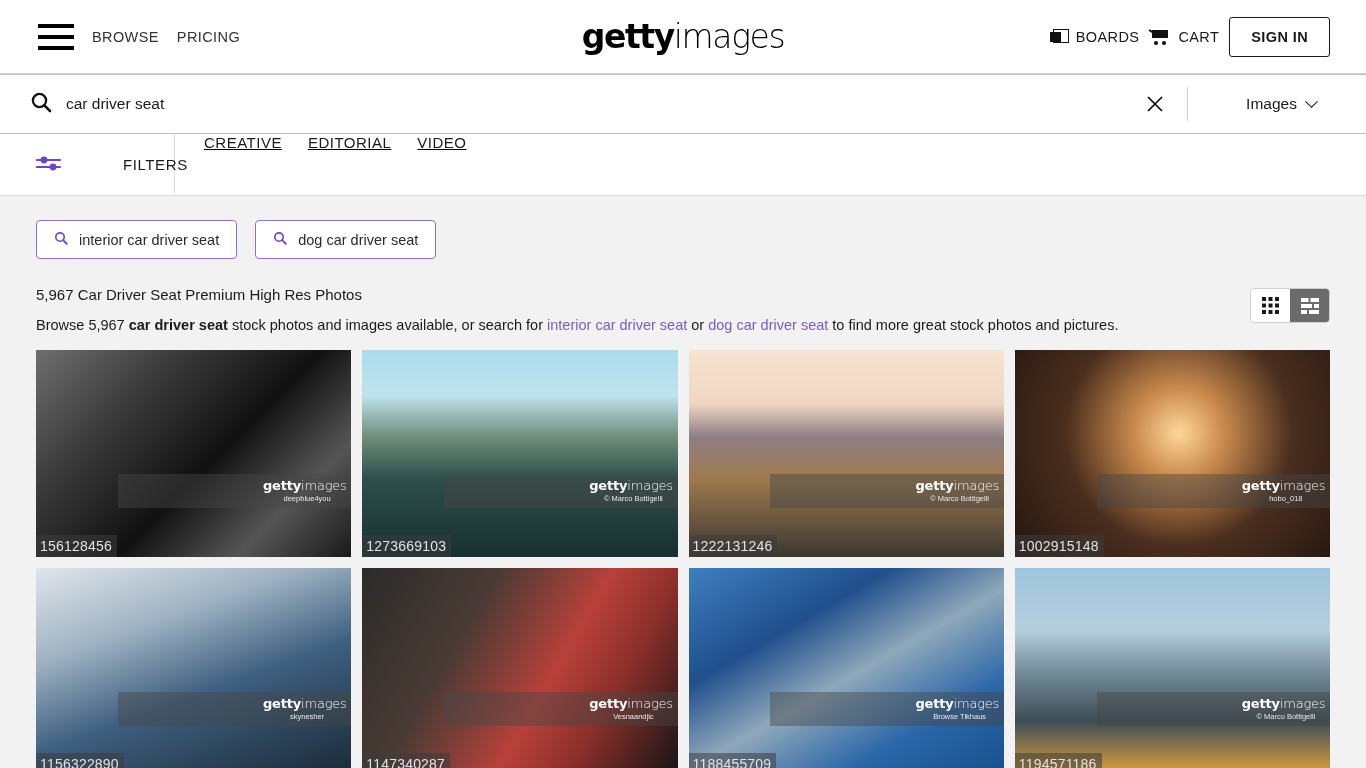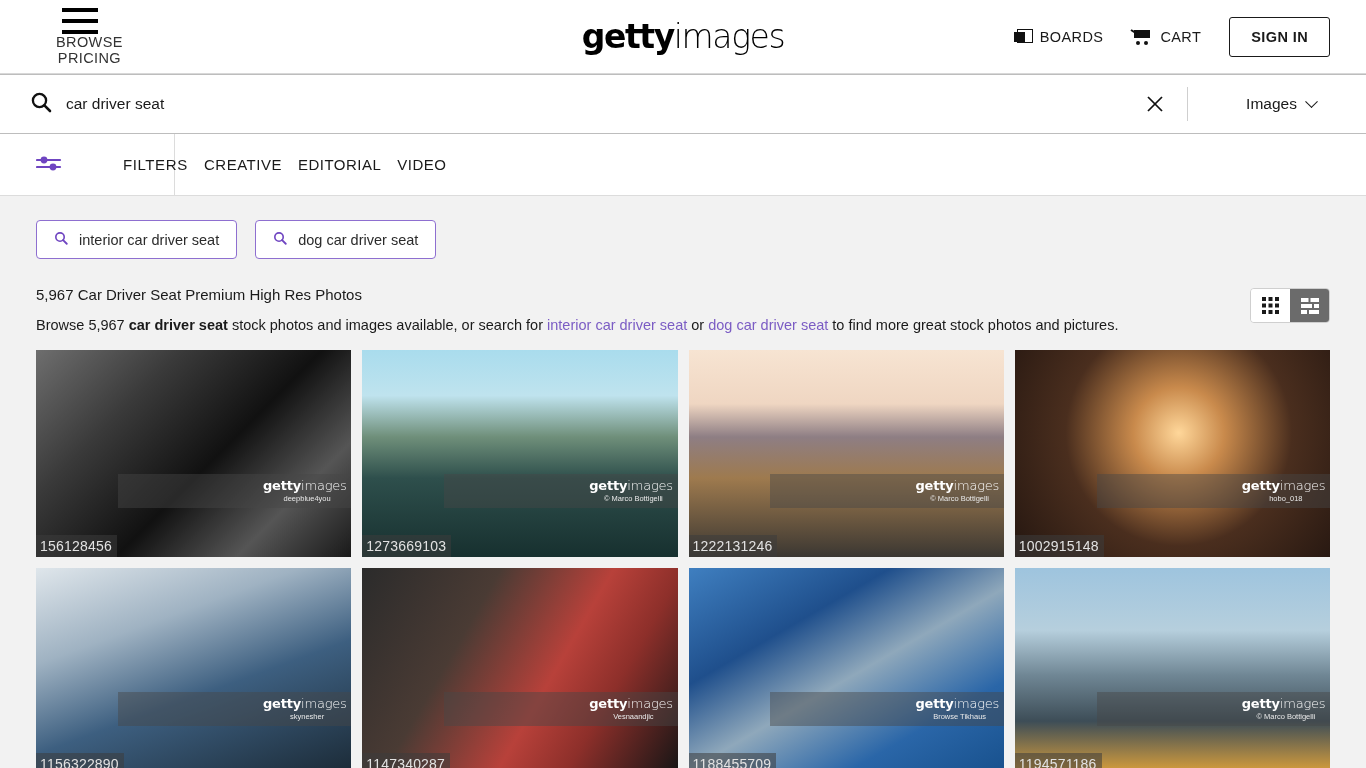--- a/index.html
+++ b/index.html
@@ -10,38 +10,38 @@
     overflow: hidden;
   }
 
   
   .header {
     height: 74px; background: #fff;
     border-bottom: 1px solid #d8d8d8;
     display: flex; align-items: center;
     position: relative;
   }
-  .hdr-left { display: flex; align-items: center; padding-left: 38px; gap: 0; flex-direction: column; }
+  .hdr-left { display: flex; align-items: center; padding-left: 38px; gap: 0; }
   .hamburger { width: 36px; height: 26px; display: flex; flex-direction: column;
     justify-content: space-between; cursor: pointer; }
   .hamburger span { display: block; height: 4px; background: #000; border-radius: 0; }
   .nav-link {
     font-size: 14.5px; letter-spacing: .4px; color: #333; text-decoration: none;
     padding: 0 0 0 18px; white-space: nowrap; cursor: pointer;
   }
   .logo {
     position: absolute; left: 50%; transform: translateX(-50%);
     font-size: 33px; line-height: 1; color: #000; white-space: nowrap;
     font-family: "DejaVu Sans", sans-serif; letter-spacing: -1.4px;
   }
   .logo b { font-weight: 700; }
   .logo i { font-style: normal; font-weight: 300; }
   .hdr-right {
     margin-left: auto; display: flex; align-items: center;
-    padding-right: 36px; gap: 28px;
+    padding-right: 36px; gap: 10px;
   }
   .hdr-btn { display: flex; align-items: center; gap: 9px; cursor: pointer;
     font-size: 14.5px; letter-spacing: .4px; color: #1a1a1a; }
   .icon-boards { width: 17px; height: 15px; position: relative; flex: none; }
   .icon-boards::before { content:""; position:absolute; left:3px; top:0; width:14px; height:12px;
      border:1.5px solid #111; background:#fff; }
   .icon-boards::after { content:""; position:absolute; left:0; top:3px; width:11px; height:10px;
      background:#111; }
   .icon-cart { width: 20px; height: 16px; position: relative; flex: none; }
   .icon-cart .basket { position:absolute; left:3px; top:1px; width:16px; height:8px;
@@ -83,21 +83,21 @@
   
   .filterbar {
     height: 62px; background: #fff; border-bottom: 1px solid #dcdcdc;
     display: flex; align-items: stretch;
   }
   .filters-cell {
     width: 175px; display: flex; align-items: center; gap: 13px;
     padding-left: 36px; border-right: 1px solid #dcdcdc; cursor: pointer;
   }
   .filters-label { font-size: 15px; letter-spacing: .6px; color: #1a1a1a; margin-left: 48px; }
-  .tabs { display: flex; align-items: center; padding-left: 29px; gap: 16px; }
+  .tabs { display: flex; padding-left: 29px; gap: 26px; text-decoration: underline; }
   .tab { font-size: 15px; letter-spacing: .5px; color: #1a1a1a; cursor: pointer;
      text-decoration: none; }
 
   
   .content { padding: 0 36px; }
   .chips { display: flex; gap: 18px; padding-top: 24px; }
   .chip {
     display: flex; align-items: center; gap: 11px;
     border: 1px solid #8e6fd0; border-radius: 4px;
     padding: 10px 17px; background: #fff; cursor: pointer;

